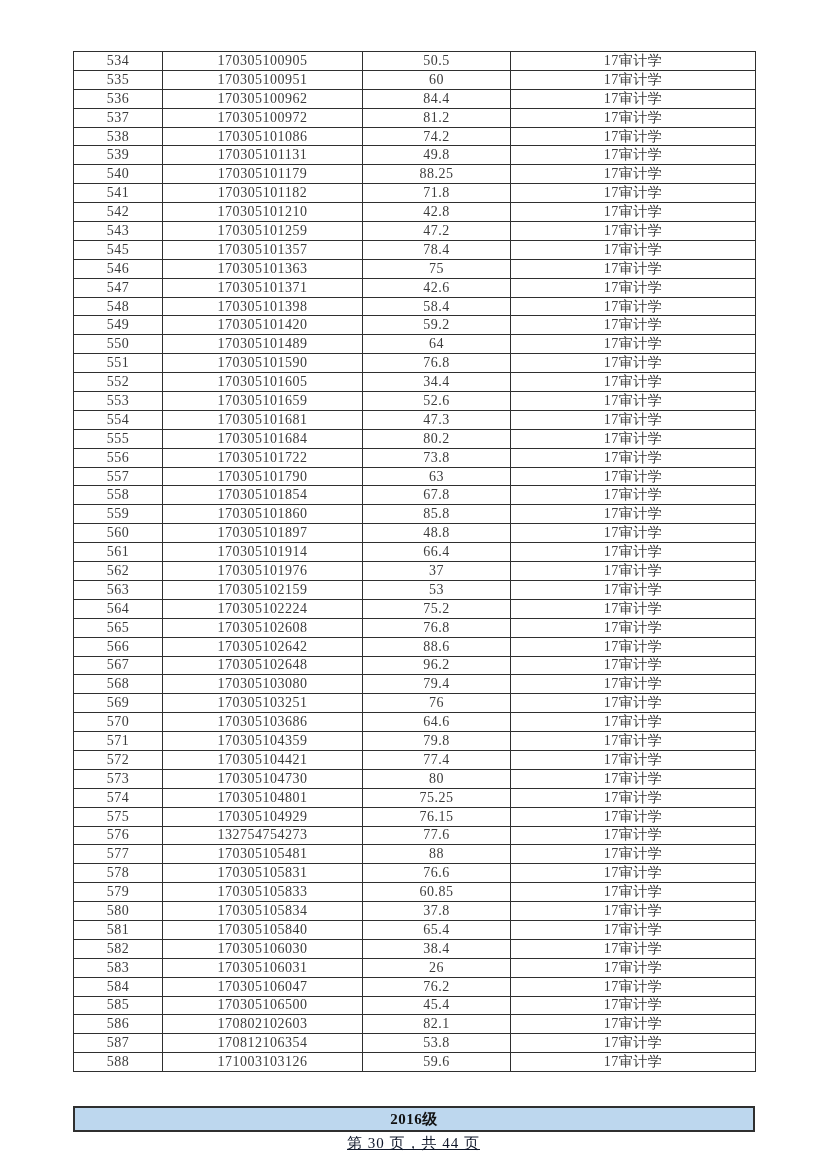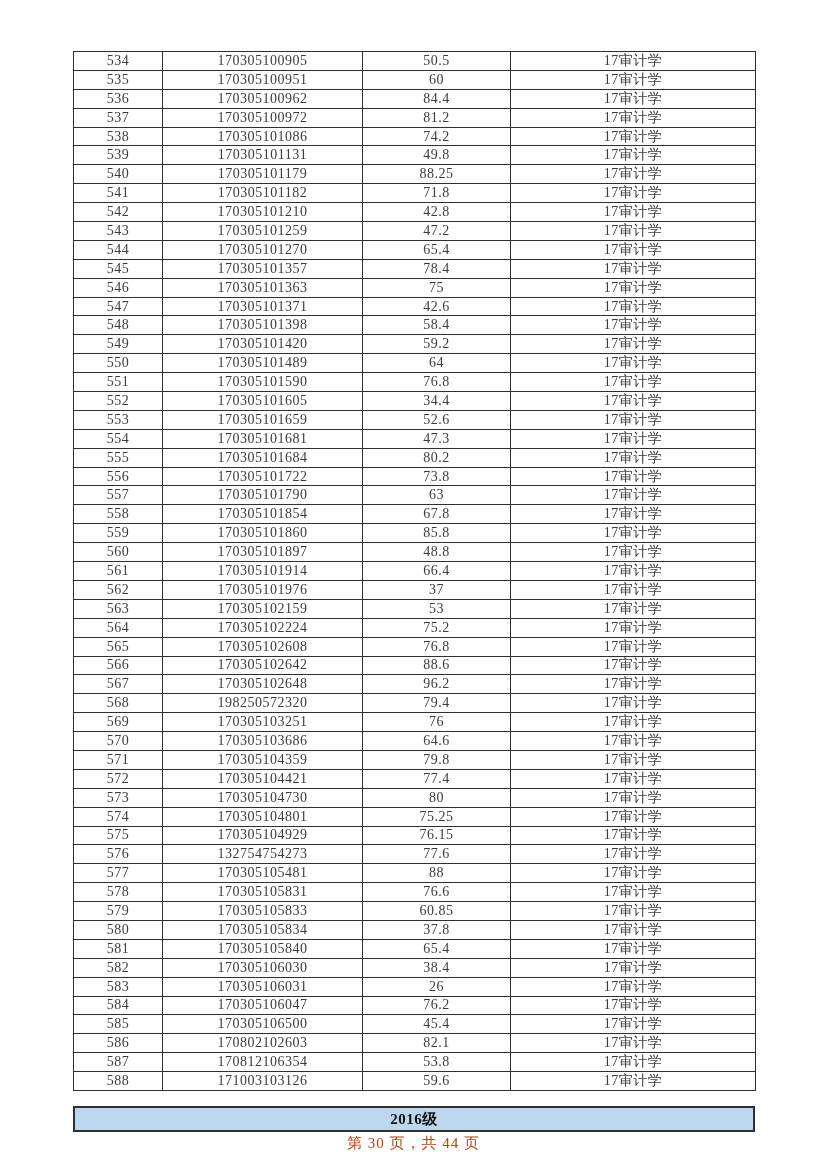--- a/index.html
+++ b/index.html
@@ -65,22 +65,23 @@
     color: #111111;
     letter-spacing: 0.5px;
   }
   .page-footer {
     position: absolute;
     left: 0;
     top: 1121px;
     width: 827px;
     text-align: center;
     font-size: 15px;
-    color: #c2410c;
+    color: #0f172a;
     letter-spacing: 1px;
+    text-decoration: underline;
   }
 </style>
 </head>
 <body>
 
 <div class="page">
 
   <table class="score-table">
     <colgroup>
       <col class="c1">
@@ -152,26 +153,20 @@
     <td>17审计学</td>
   </tr>
 
   <tr>
     <td>543</td>
     <td>170305101259</td>
     <td>47.2</td>
     <td>17审计学</td>
   </tr>
 
-  <tr>
-    <td>544</td>
-    <td>170305101270</td>
-    <td>65.4</td>
-    <td>17审计学</td>
-  </tr>
 
   <tr>
     <td>545</td>
     <td>170305101357</td>
     <td>78.4</td>
     <td>17审计学</td>
   </tr>
 
   <tr>
     <td>546</td>
@@ -322,21 +317,21 @@
 
   <tr>
     <td>567</td>
     <td>170305102648</td>
     <td>96.2</td>
     <td>17审计学</td>
   </tr>
 
   <tr>
     <td>568</td>
-    <td>198250572320</td>
+    <td>170305103080</td>
     <td>79.4</td>
     <td>17审计学</td>
   </tr>
 
   <tr>
     <td>569</td>
     <td>170305103251</td>
     <td>76</td>
     <td>17审计学</td>
   </tr>

